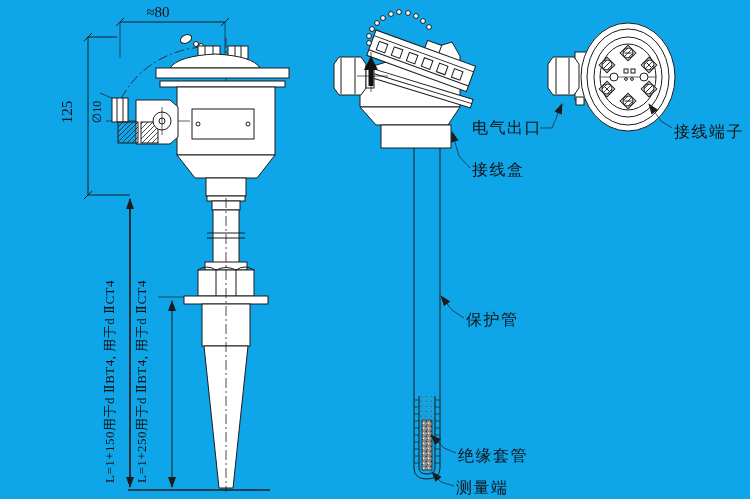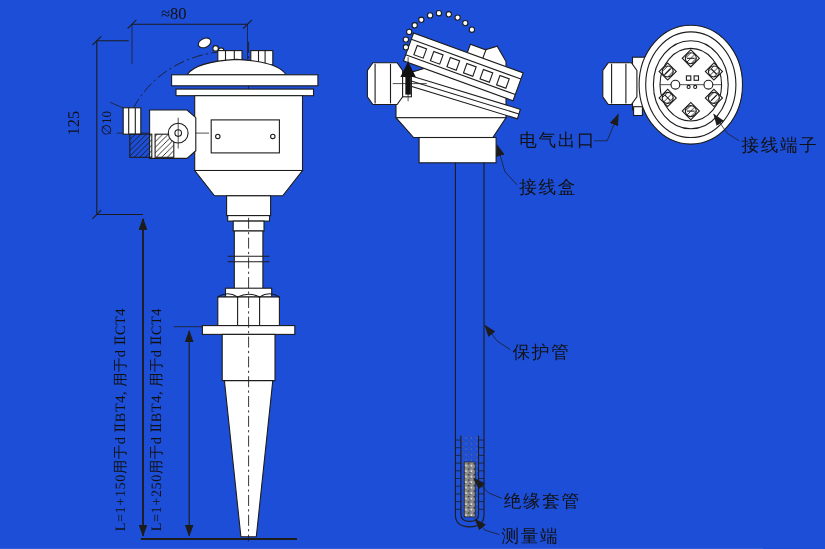--- a/index.html
+++ b/index.html
@@ -1,16 +1,16 @@
 <!DOCTYPE html>
 <html><head>
 <meta charset="utf-8">
 <style>
   html,body{margin:0;padding:0;background:#fff;}
-  .stage{position:relative;width:750px;height:499px;background:#1d4ed8;overflow:hidden;
+  .stage{position:relative;width:750px;height:499px;background:#0ea5e9;overflow:hidden;
          font-family:"Liberation Serif","DejaVu Serif",serif;}
   svg{display:block}
   svg text{fill:#111;}
   .callout{font-size:16px;letter-spacing:1.5px;}
   .dim{font-size:15px;}
   .dimsmall{font-size:12px;}
   .lnote{font-size:13px;letter-spacing:0.5px;}
   .ln{stroke:#1c1c1c;stroke-width:1;fill:none;}
   .lnthick{stroke:#1c1c1c;stroke-width:1.7;fill:none;}
   .fillw{fill:#fff;stroke:#1c1c1c;stroke-width:1;}

